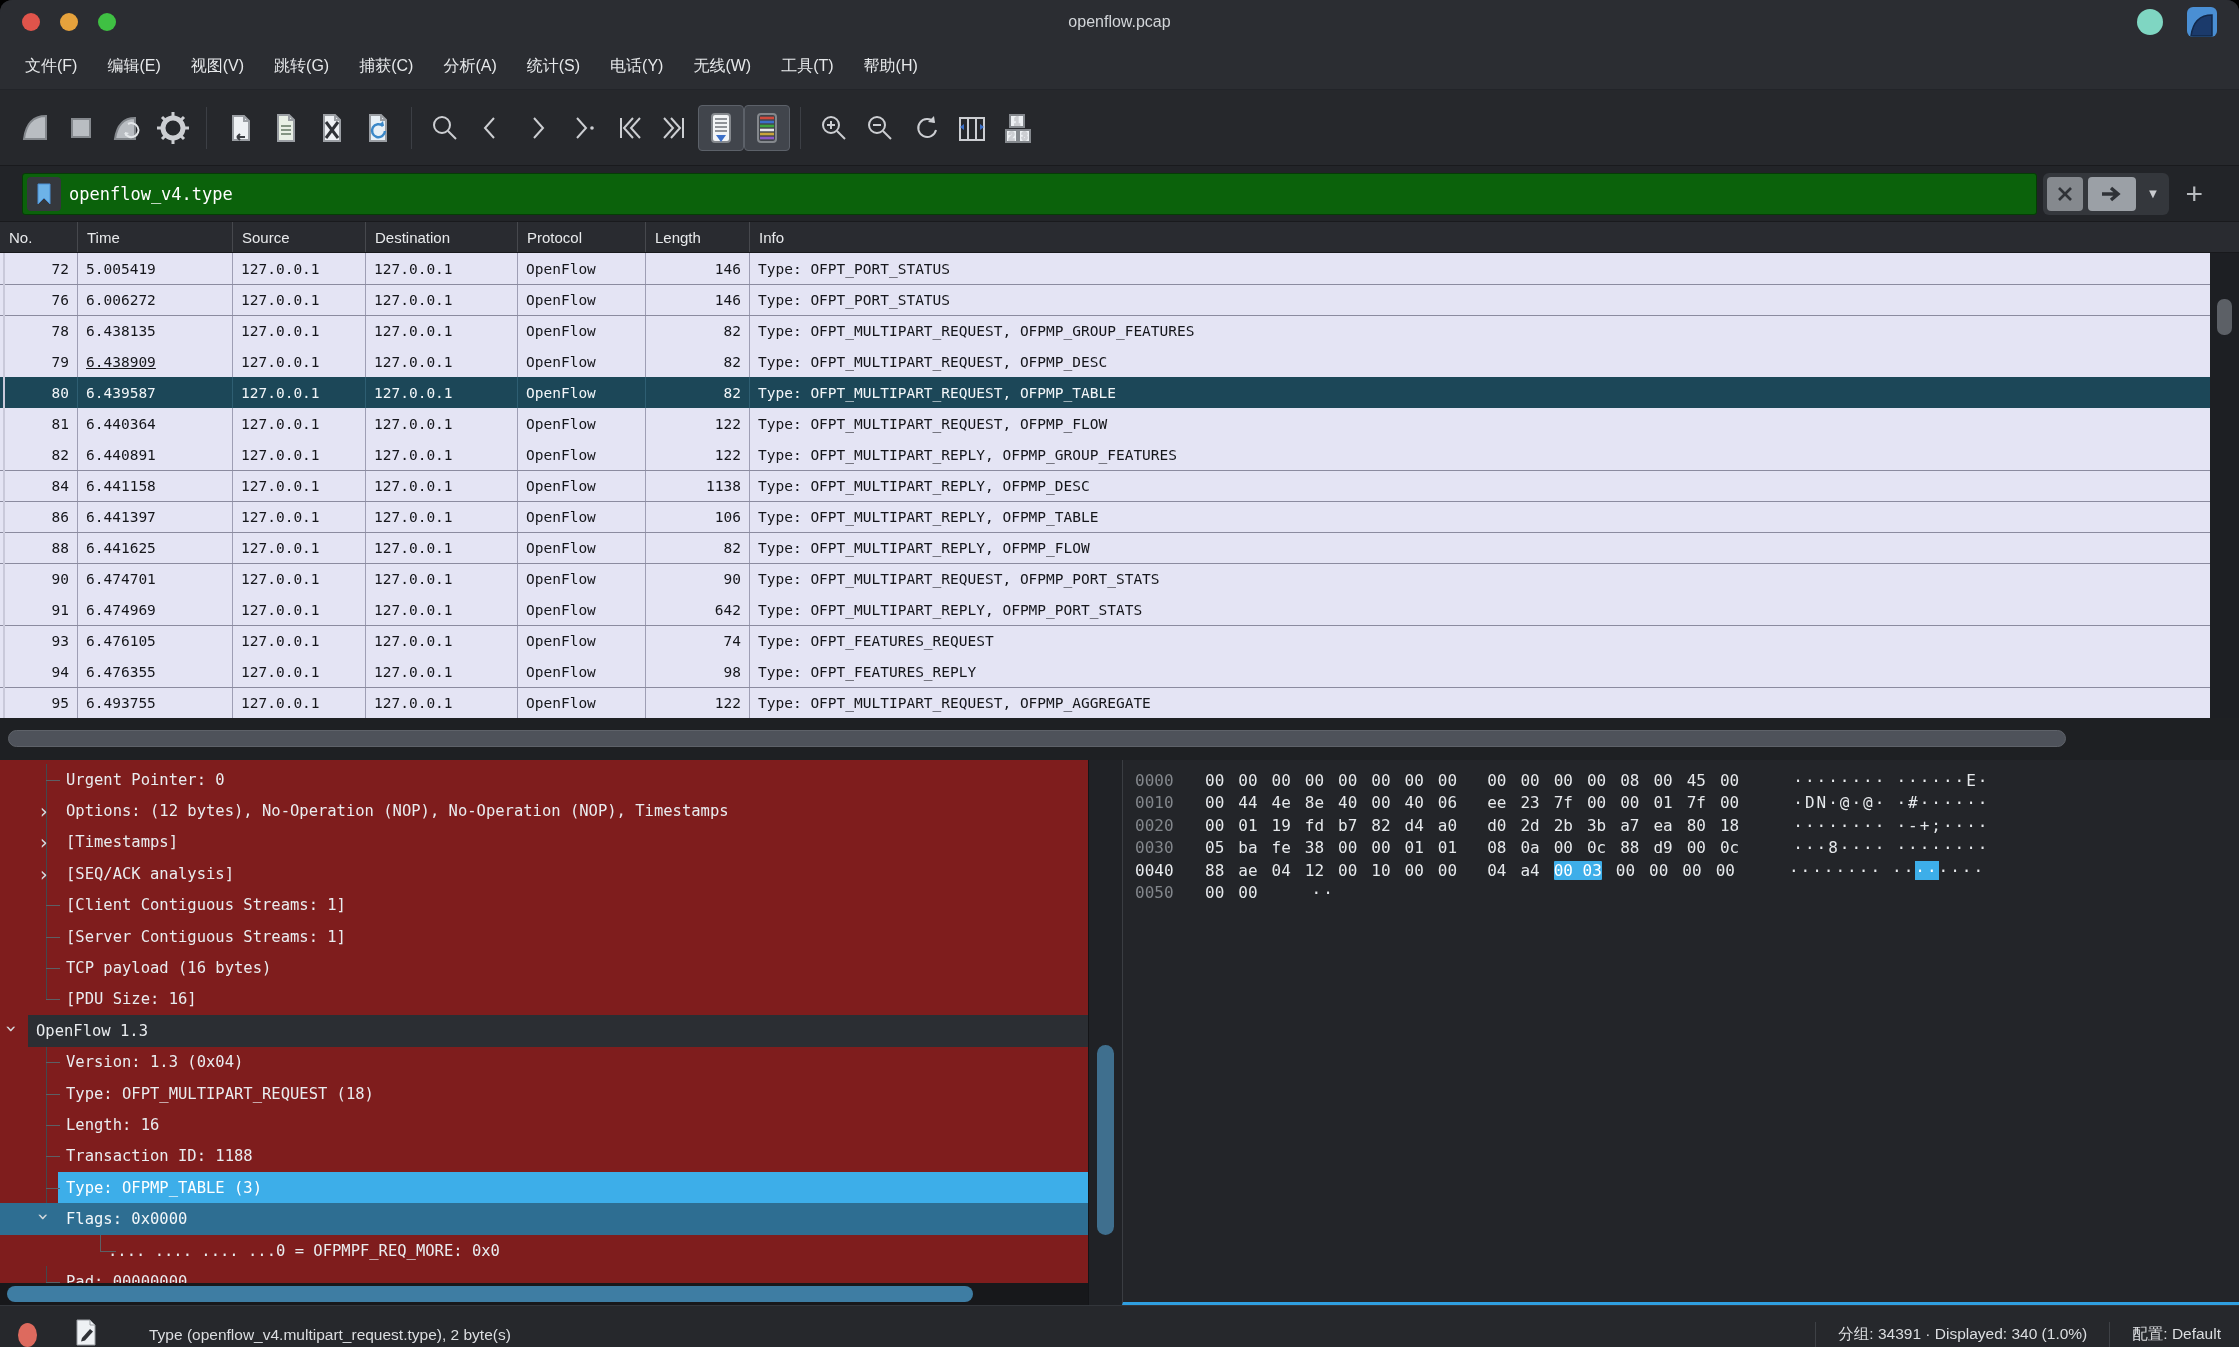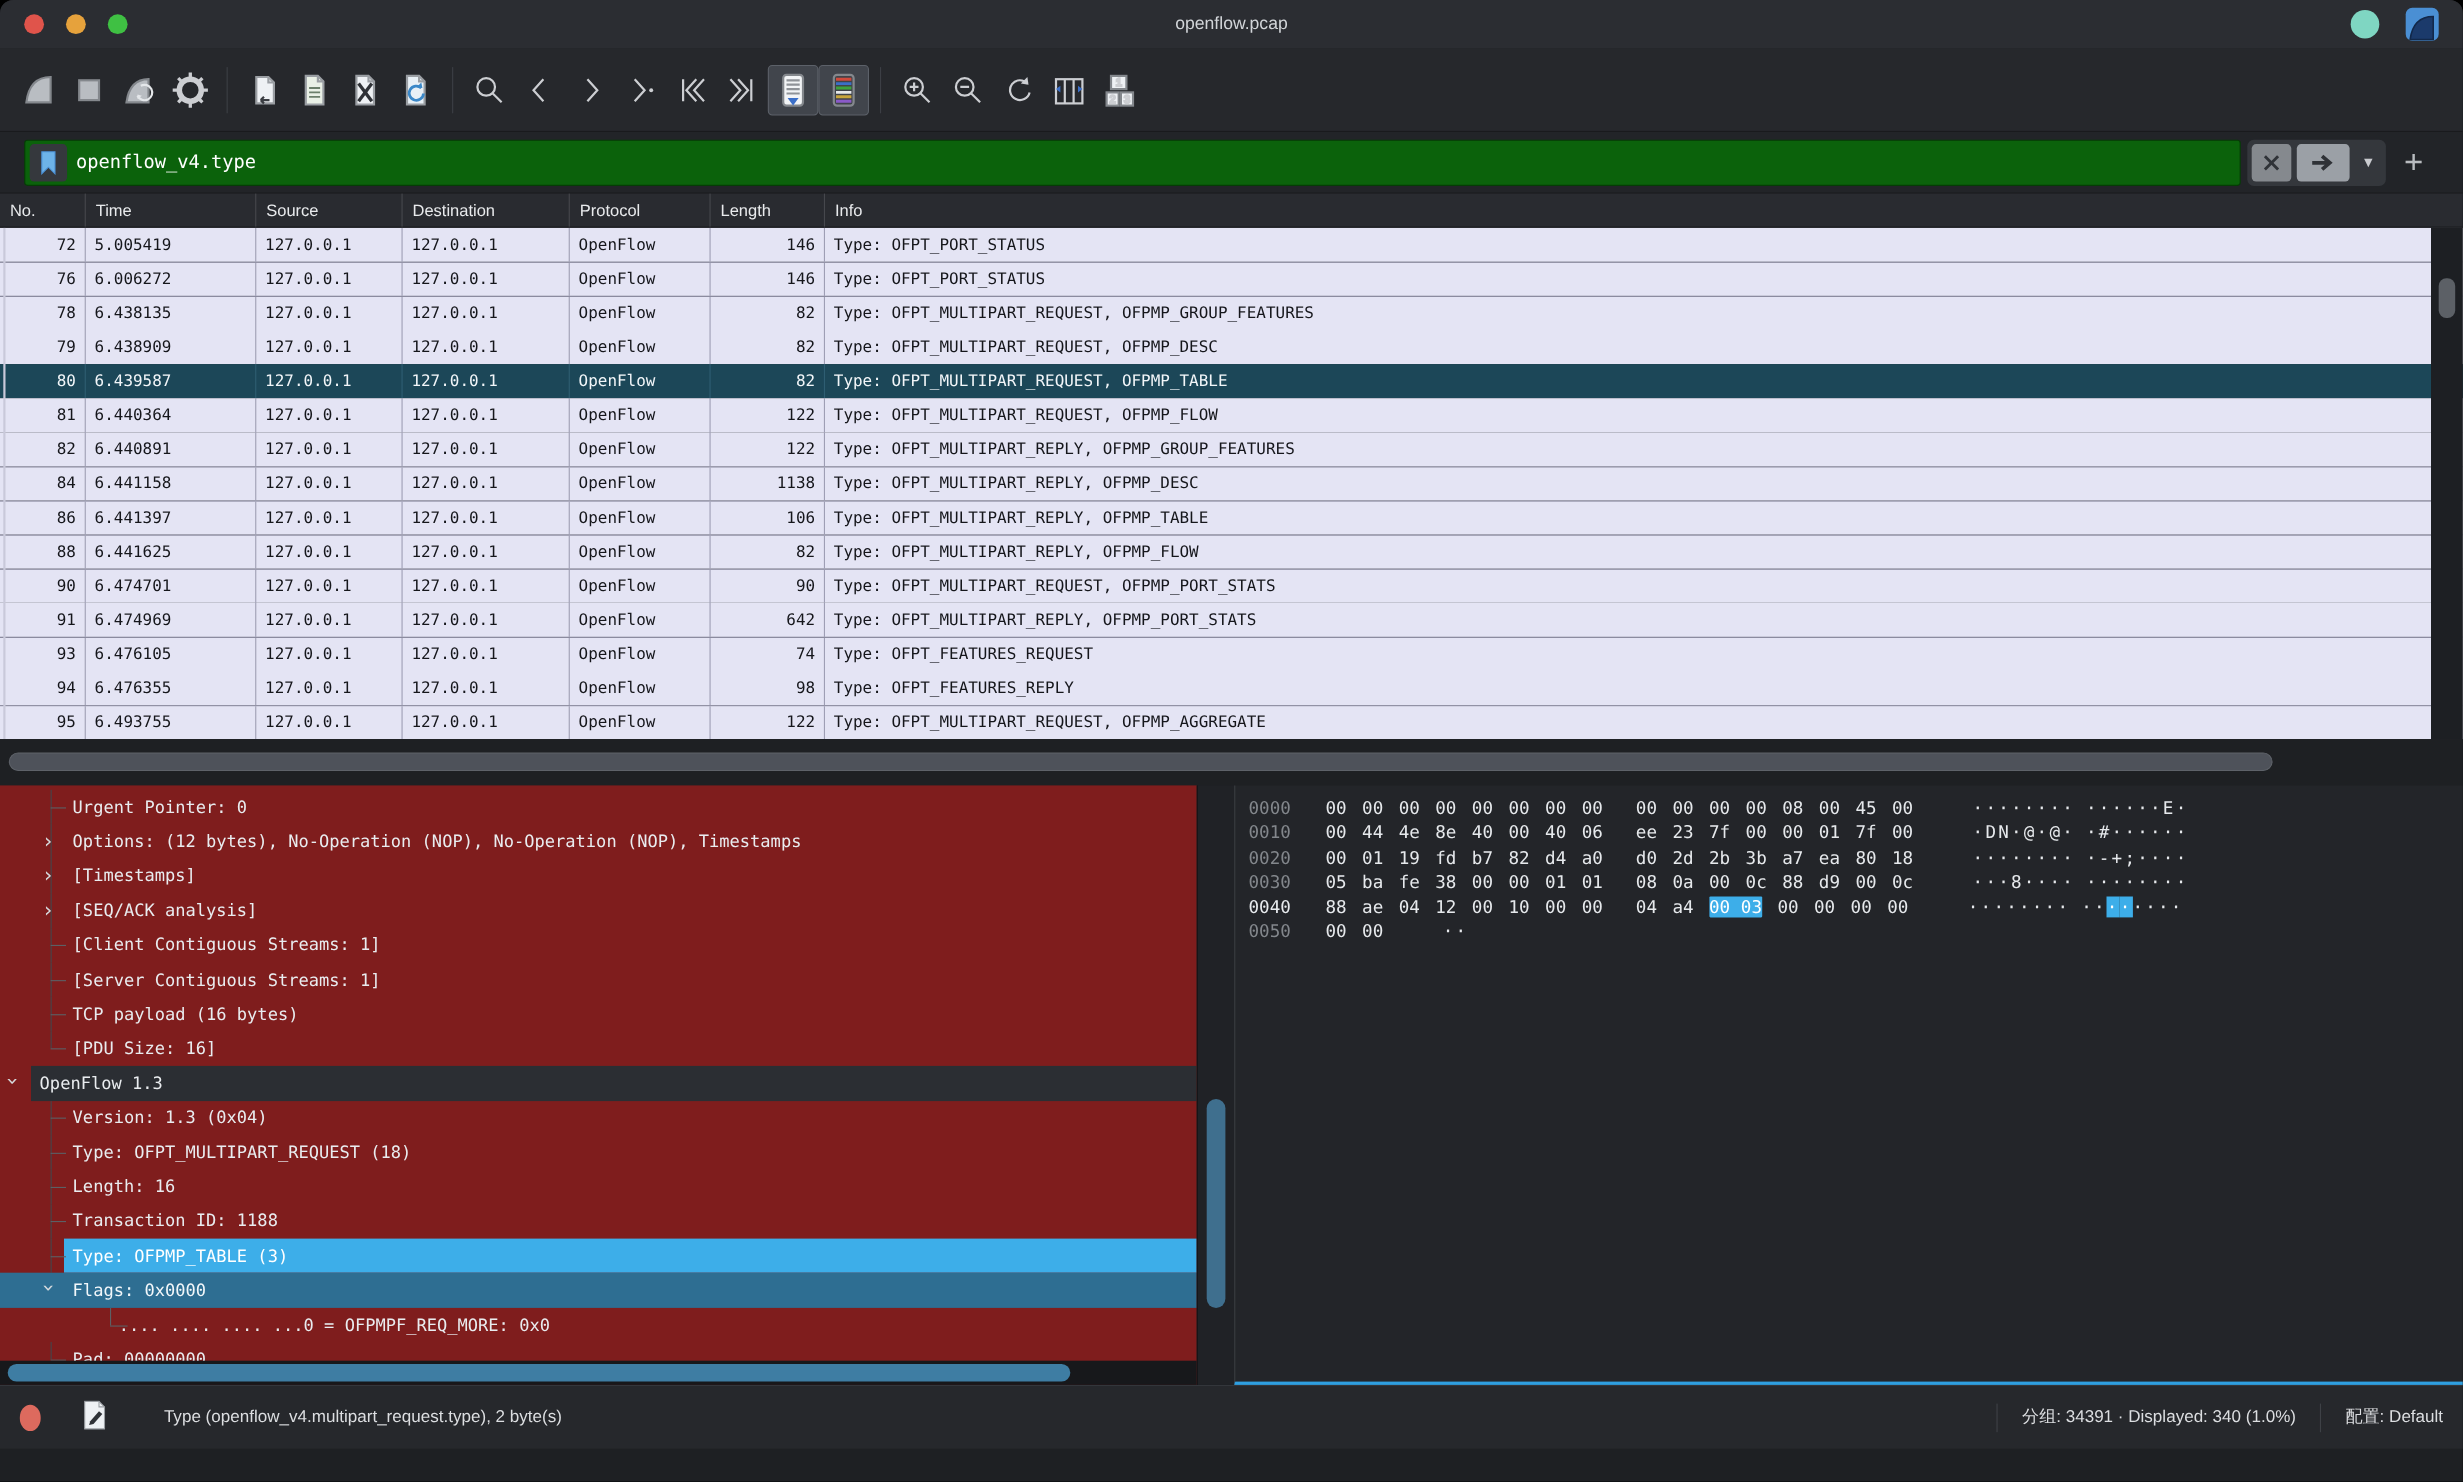--- a/index.html
+++ b/index.html
@@ -116,20 +116,33 @@
     <div class="tb-right">
       <div class="teal-dot"></div>
       <div class="ws-app">
         <svg width="26" height="24" viewBox="0 0 26 24">
             <path d="M2 23 C4 8 12 2 23 2 L23 23 Z" fill="#1b3a6b" stroke="#12284a" stroke-width="1.5"></path>
           </svg>
       </div>
     </div>
   </div>
 
+  <div class="menubar" id="menubar">
+      <div class="menu-item">文件(F)</div>
+      <div class="menu-item">编辑(E)</div>
+      <div class="menu-item">视图(V)</div>
+      <div class="menu-item">跳转(G)</div>
+      <div class="menu-item">捕获(C)</div>
+      <div class="menu-item">分析(A)</div>
+      <div class="menu-item">统计(S)</div>
+      <div class="menu-item">电话(Y)</div>
+      <div class="menu-item">无线(W)</div>
+      <div class="menu-item">工具(T)</div>
+      <div class="menu-item">帮助(H)</div>
+    </div>
 
   <div class="toolbar">
     <div class="tbtn">
         <svg width="32" height="32" viewBox="0 0 32 32">
           <path d="M5 27 C7 11 15 4 27 4 L27 27 Z" fill="#b9bdc2" stroke="#84888d"></path>
         </svg>
       </div>
     <div class="tbtn">
         <svg width="32" height="32" viewBox="0 0 32 32">
           <rect x="7" y="7" width="18" height="18" fill="#b9bdc2" stroke="#84888d"></rect>
@@ -361,21 +374,21 @@
           <div class="pcell r" style="flex: 0 0 78px;">78</div>
           <div class="pcell" style="flex: 0 0 155px;">6.438135</div>
           <div class="pcell" style="flex: 0 0 133px;">127.0.0.1</div>
           <div class="pcell" style="flex: 0 0 152px;">127.0.0.1</div>
           <div class="pcell" style="flex: 0 0 128px;">OpenFlow</div>
           <div class="pcell r" style="flex: 0 0 104px;">82</div>
           <div class="pcell" style="flex: 1 1 0%;">Type: OFPT_MULTIPART_REQUEST, OFPMP_GROUP_FEATURES</div>
         </div>
         <div class="prow">
           <div class="pcell r" style="flex: 0 0 78px;">79</div>
-          <div class="pcell" style="flex: 0 0 155px;">6.438909</div>
+          <div class="pcell" style="flex: 0 0 155px; text-decoration: underline;">6.438909</div>
           <div class="pcell" style="flex: 0 0 133px;">127.0.0.1</div>
           <div class="pcell" style="flex: 0 0 152px;">127.0.0.1</div>
           <div class="pcell" style="flex: 0 0 128px;">OpenFlow</div>
           <div class="pcell r" style="flex: 0 0 104px;">82</div>
           <div class="pcell" style="flex: 1 1 0%;">Type: OFPT_MULTIPART_REQUEST, OFPMP_DESC</div>
         </div>
         <div class="prow sel">
           <div class="pcell r" style="flex: 0 0 78px;">80</div>
           <div class="pcell" style="flex: 0 0 155px;">6.439587</div>
           <div class="pcell" style="flex: 0 0 133px;">127.0.0.1</div>

